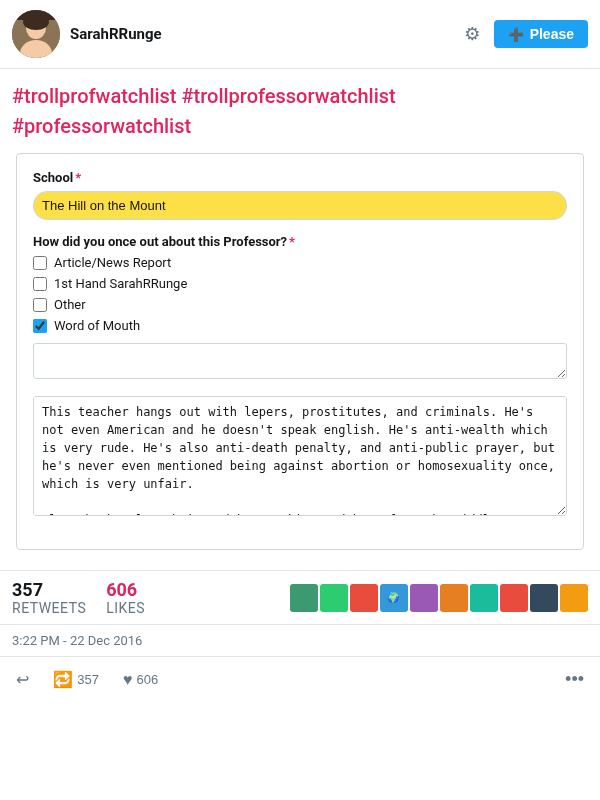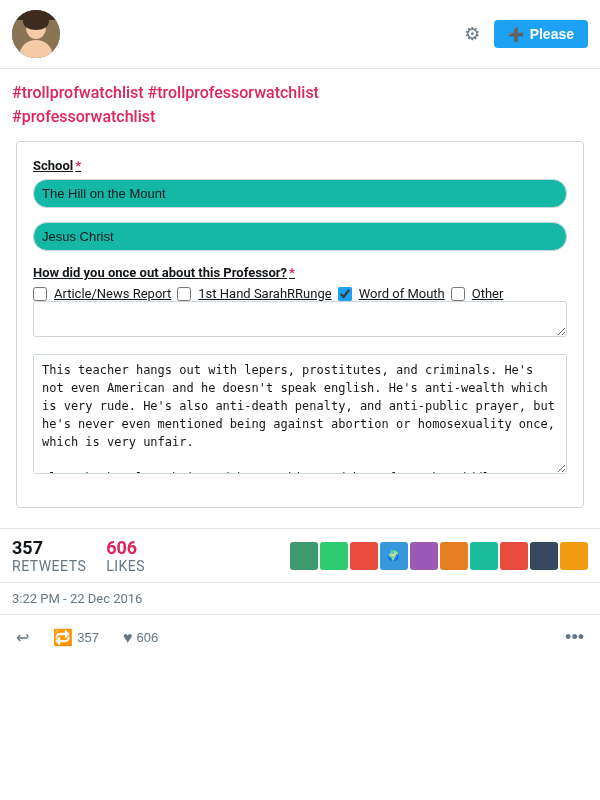--- a/index.html
+++ b/index.html
@@ -79,65 +79,65 @@
     .follow-btn .person-icon {
       font-size: 13px;
     }
 
     
     .tweet-content {
       padding: 12px 12px 8px 12px;
     }
     .hashtags {
       color: #e0245e;
-      font-size: 16px;
+      font-size: 20px;
       font-weight: 500;
       margin-bottom: 12px;
       line-height: 1.5;
     }
 
     
     .form-card {
       border: 1px solid #ccd6dd;
       border-radius: 4px;
       padding: 16px;
       margin: 0 4px 12px 4px;
       background: #fff;
     }
     .form-group {
       margin-bottom: 14px;
-      text-decoration: underline;
     }
     .form-label {
       font-size: 13px;
       font-weight: bold;
       color: #14171a;
       margin-bottom: 6px;
       display: block;
     }
     .required-star {
       color: #e0245e;
       margin-left: 2px;
     }
     .form-input {
       width: 100%;
       border: 1px solid #ccd6dd;
       border-radius: 14px;
       padding: 6px 8px;
       font-size: 13px;
       color: #14171a;
-      background: #14b8a6;
+      background: #fde047;
       outline: none;
     }
 
     
     .checkbox-group {
       display: flex;
-      flex-direction: row;
+      flex-direction: column;
       gap: 6px;
+      margin-bottom: 10px;
     }
     .checkbox-item {
       display: flex;
       align-items: center;
       gap: 7px;
       font-size: 13px;
     }
     .checkbox-item input[type="checkbox"] {
       width: 14px;
       height: 14px;
@@ -294,20 +294,21 @@
       <svg width="48" height="48" viewBox="0 0 48 48" xmlns="http://www.w3.org/2000/svg">
         <rect width="48" height="48" fill="#8B7355"></rect>
         <ellipse cx="24" cy="18" rx="10" ry="11" fill="#f5cba7"></ellipse>
         <ellipse cx="24" cy="44" rx="16" ry="14" fill="#f5cba7"></ellipse>
         <rect x="0" y="0" width="48" height="10" fill="#3d2b1f" rx="2"></rect>
         <ellipse cx="24" cy="12" rx="13" ry="8" fill="#3d2b1f"></ellipse>
       </svg>
     </div>
   </div>
   <div class="user-info">
+    <div class="display-name">SarahRRunge</div>
   </div>
   <div class="header-actions">
     <button class="gear-btn">
       <span>⚙</span>
     </button>
     <button class="follow-btn">
       <span class="person-icon">➕</span>
       <span>Please</span>
     </button>
   </div>
@@ -321,43 +322,42 @@
   <div class="form-card">
 
     <div class="form-group">
       <label class="form-label">
         <span>School</span><span class="required-star">*</span>
       </label>
       <input class="form-input" type="text" value="The Hill on the Mount" style="">
     </div>
 
     <div class="form-group">
-      <input class="form-input" type="text" value="Jesus Christ" style="">
     </div>
 
     <div class="form-group">
       <label class="form-label">
         <span>How did you once out about this Professor?</span><span class="required-star">*</span>
       </label>
       <div class="checkbox-group">
         <label class="checkbox-item">
           <input type="checkbox" style="">
           <span>Article/News Report</span>
         </label>
         <label class="checkbox-item">
           <input type="checkbox" style="">
           <span>1st Hand SarahRRunge</span>
         </label>
         <label class="checkbox-item">
+          <input type="checkbox" style="">
+          <span>Other</span>
+        </label>
+        <label class="checkbox-item">
           <input type="checkbox" checked="" style="">
           <span>Word of Mouth</span>
-        </label>
-        <label class="checkbox-item">
-          <input type="checkbox" style="">
-          <span>Other</span>
         </label>
       </div>
       <textarea class="other-textarea" style=""></textarea>
     </div>
 
     <div class="form-group">
       <textarea class="desc-textarea" style="">This teacher hangs out with lepers, prostitutes, and criminals. He's not even American and he doesn't speak english. He's anti-wealth which is very rude. He's also anti-death penalty, and anti-public prayer, but he's never even mentioned being against abortion or homosexuality once, which is very unfair.
 
 Also, he has long hair and brown skin, and he's from the middle east, which is very suspicious.</textarea>
     </div>

